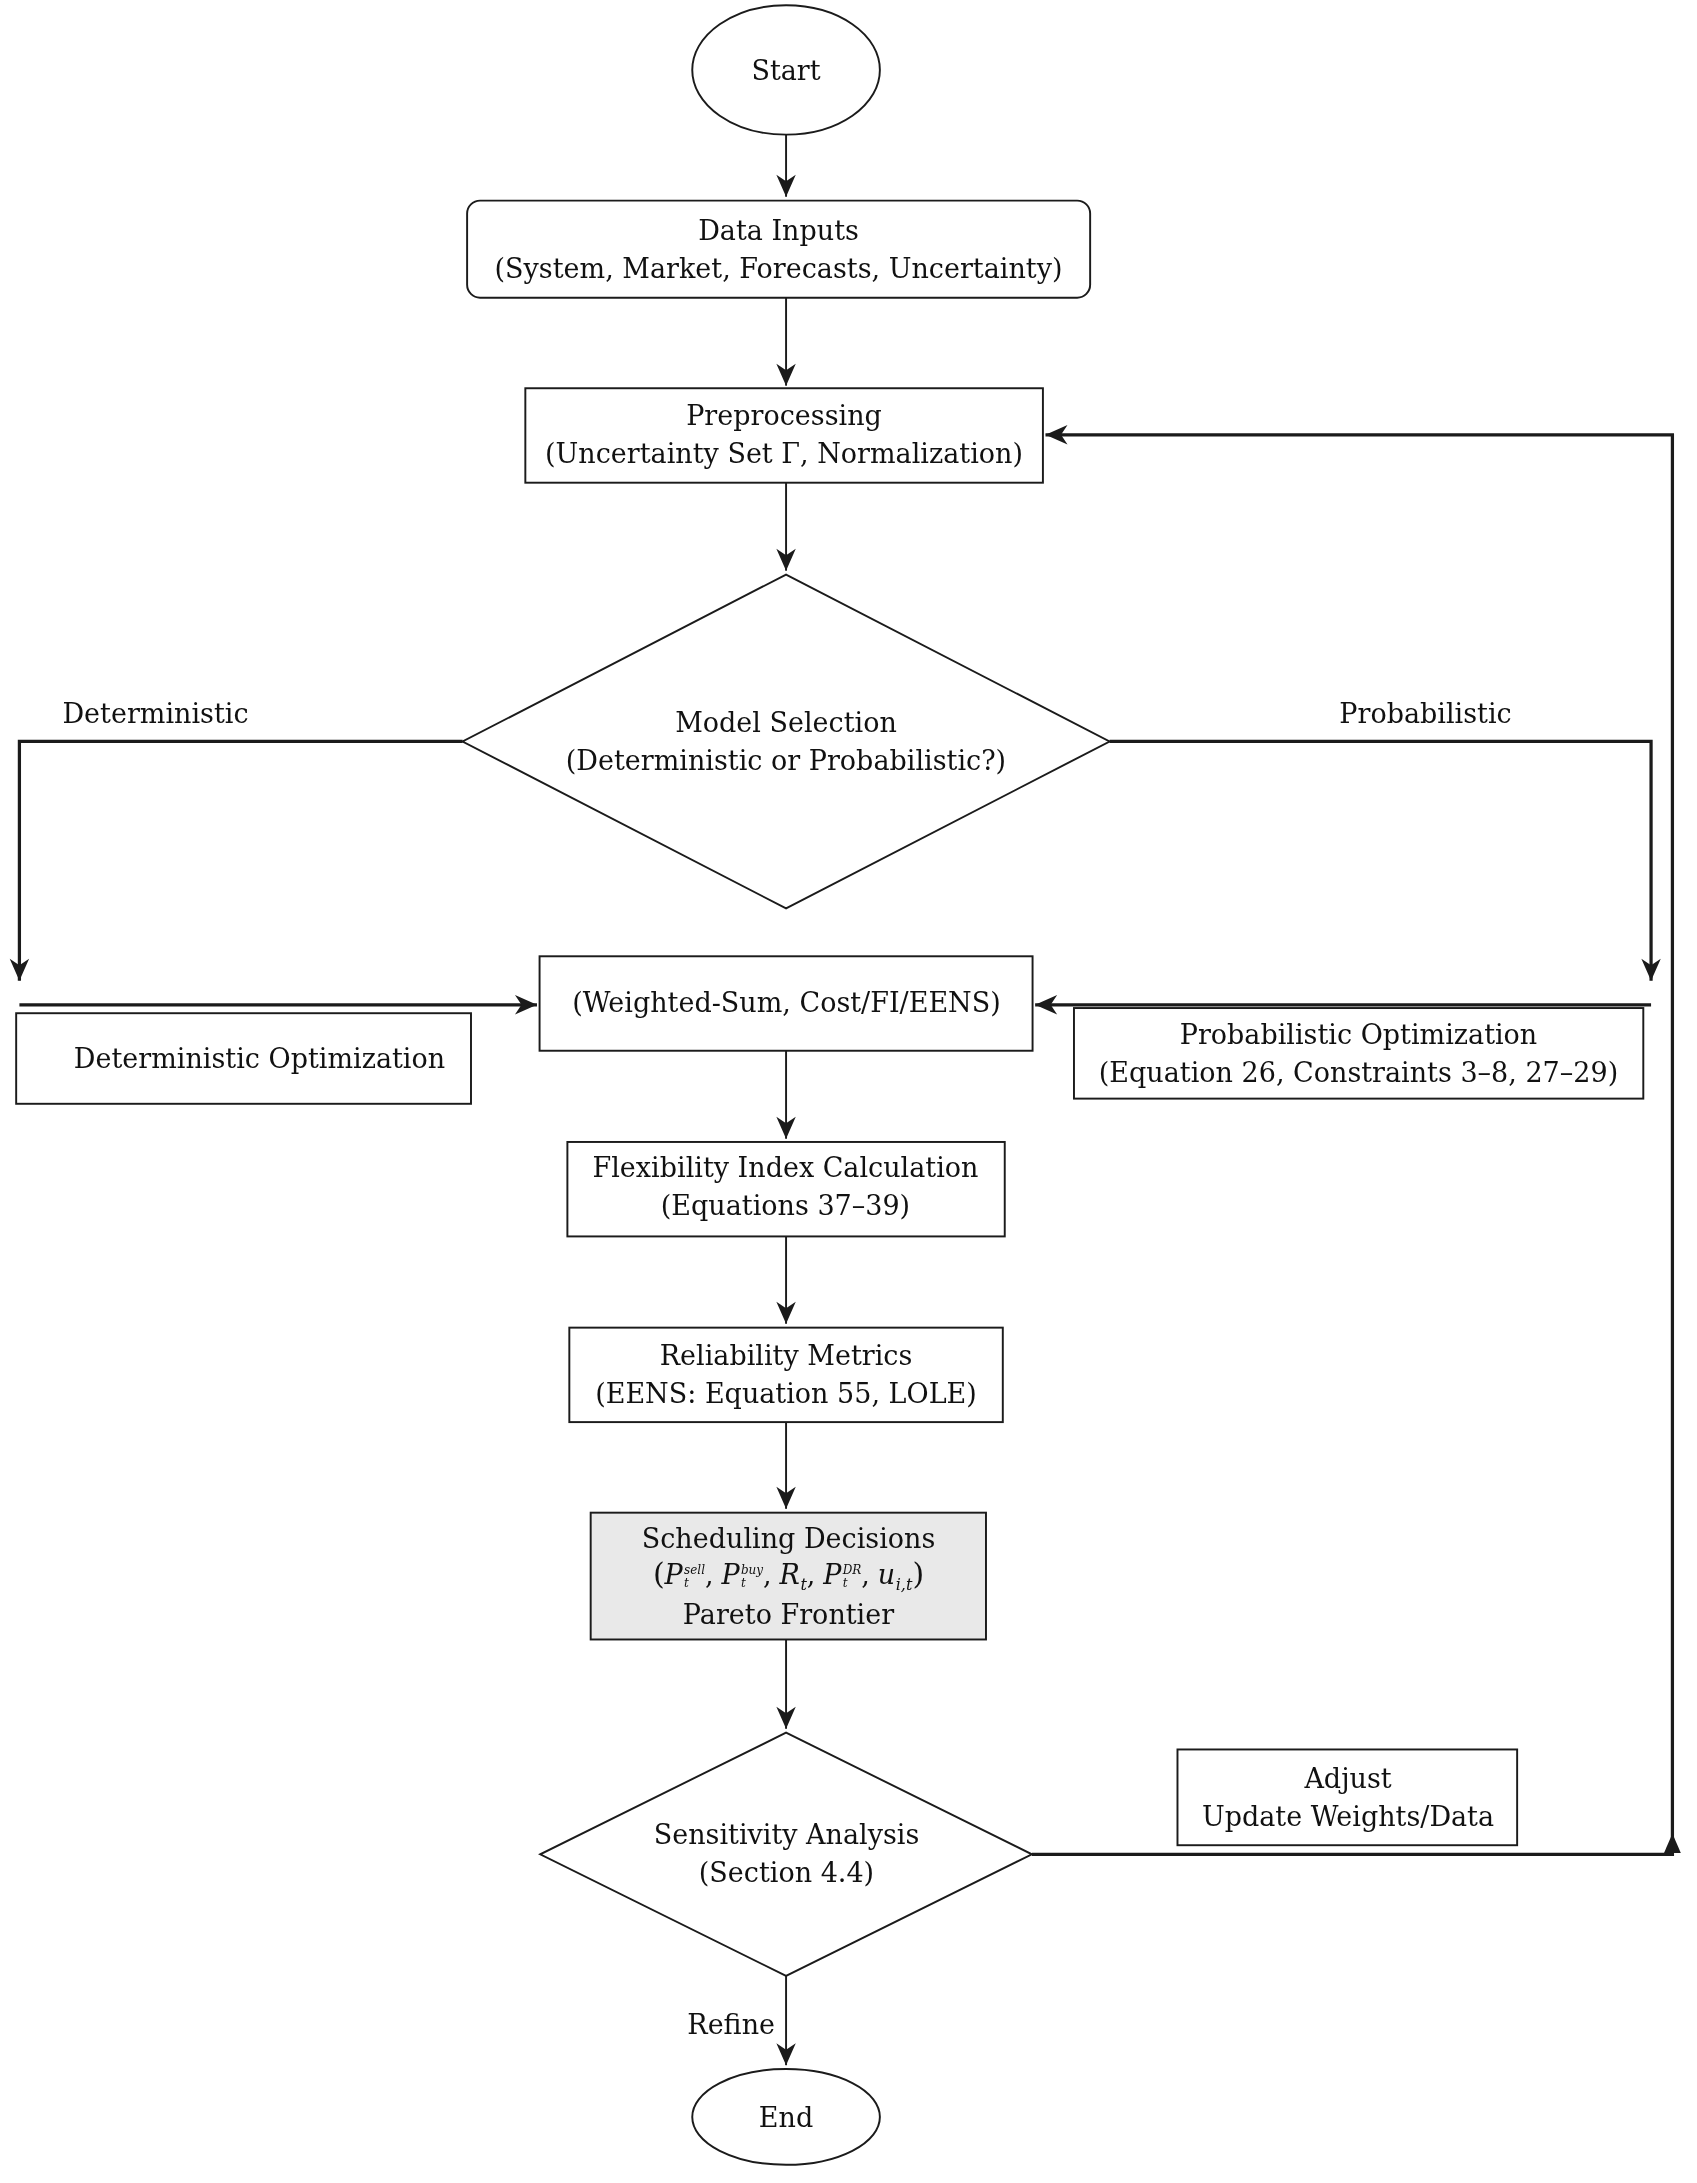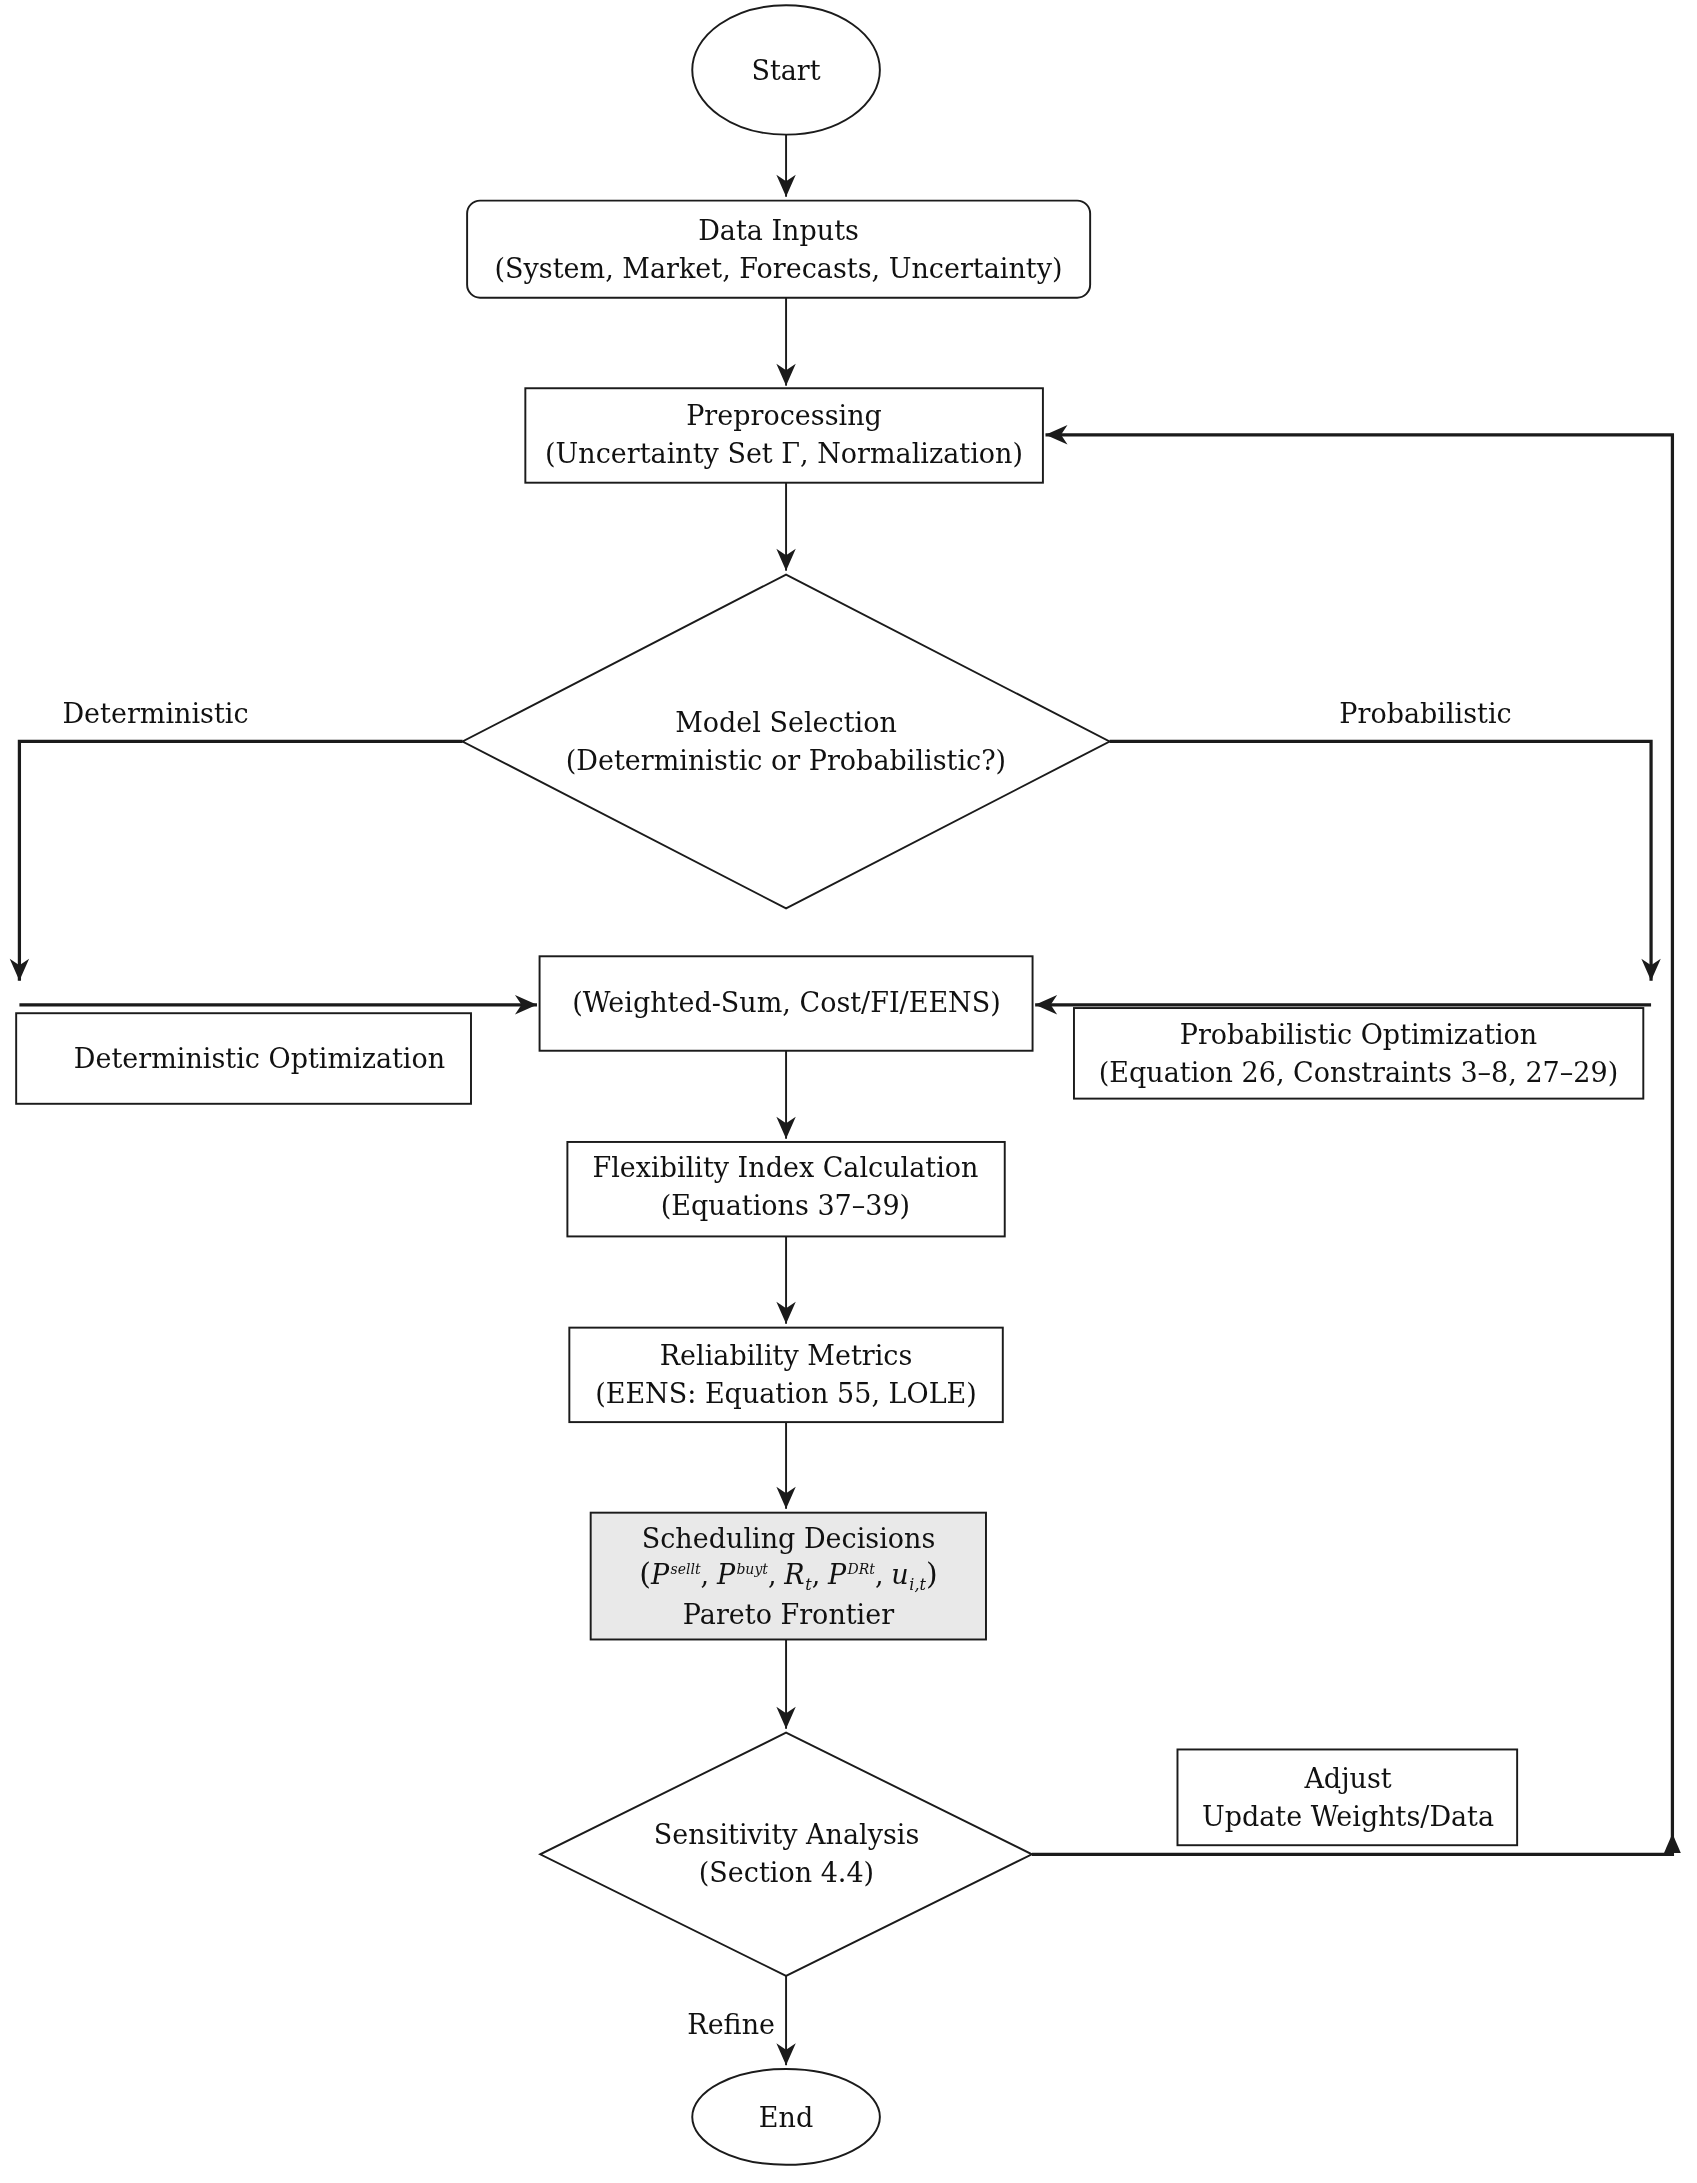--- a/index.html
+++ b/index.html
@@ -24,23 +24,23 @@
     line-height:1.40;
     color:#111111;
     white-space:nowrap;
   }
   .lbl.right{align-items:flex-end;text-align:right;}
   .mline{font-style:italic;white-space:nowrap;line-height:1.0;margin-top:1.3px;margin-bottom:2.6px;}
   .paren{font-style:normal;font-size:30px;}
   .msep{font-style:normal;margin-right:7.8px;}
   .ss{
     display:inline-flex;
-    flex-direction:row;
+    flex-direction:column;
     align-items:flex-start;
-    font-size:14px;
+    font-size:12px;
     line-height:1.08;
     vertical-align:9.7px;
     margin-left:1.3px;
   }
   .sub-lone{font-size:16px;vertical-align:-6.5px;margin-left:0.6px;}
 </style>
 </head>
 <body>
 
 <div class="canvas">

